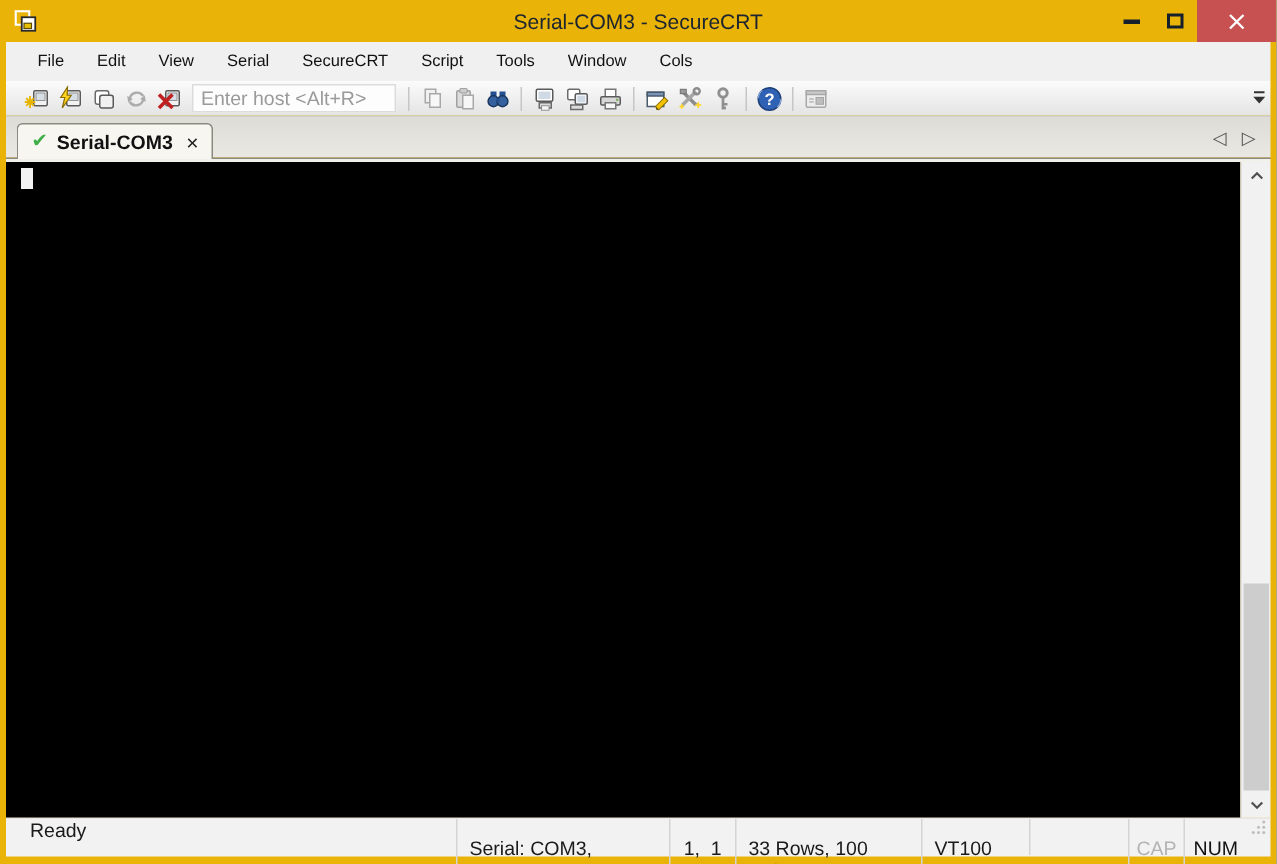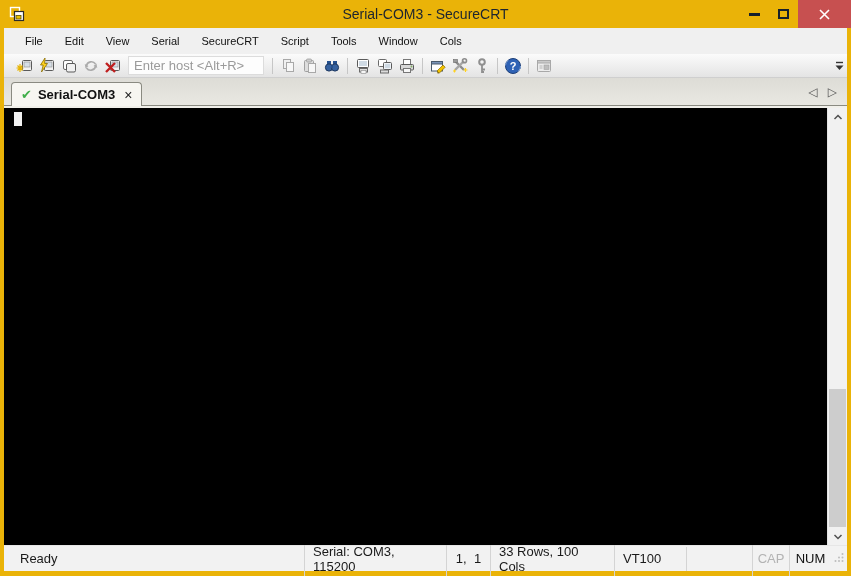--- a/index.html
+++ b/index.html
@@ -40,21 +40,21 @@
   .tab-scrollers{position:absolute;right:10px;top:0;bottom:0;display:flex;align-items:center;gap:10px;font-family:"DejaVu Sans",sans-serif;font-size:12px;color:#555;}
   
   .term-wrap{flex:1 1 auto;display:flex;border-top:2px solid #f1f0ea;min-height:0;}
   .term{flex:1 1 auto;background:#000;position:relative;}
   .term-cursor{position:absolute;left:10px;top:4px;width:8px;height:14px;background:#f2f2f2;}
   .sb{width:20px;background:#f1f1f1;position:relative;flex:0 0 auto;border-left:1px solid #e3e3e3;}
   .sb-arrow{position:absolute;left:0;right:0;height:17px;display:flex;align-items:center;justify-content:center;}
   .sb-up{top:0;} .sb-down{bottom:0;}
   .sb-thumb{position:absolute;left:1px;right:1px;bottom:18px;height:138px;background:#cdcdcd;}
   
-  .statusbar{height:26px;background:#f2f2f2;border-top:1px solid #e6e6e6;display:flex;align-items:center;font-size:13px;color:#1a1a1a;flex:0 0 auto;}
+  .statusbar{height:26px;background:#f2f2f2;border-top:1px solid #e6e6e6;display:flex;align-items:flex-start;font-size:13px;color:#1a1a1a;flex:0 0 auto;}
   .st-ready{flex:1 1 auto;display:flex;align-items:center;padding-left:16px;}
   .seg{border-left:1px solid #d4d4d4;display:flex;align-items:center;padding:12px 8px;flex:0 0 auto;}
   .seg-serial{width:142px;}
   .seg-pos{width:44px;justify-content:center;white-space:pre;}
   .seg-size{width:124px;}
   .seg-emu{width:72px;}
   .seg-spare{width:66px;}
   .seg-cap{width:37px;justify-content:center;color:#b3b3b3;}
   .seg-num{width:42px;justify-content:center;color:#111;}
   .grip{width:16px;display:flex;align-items:flex-end;justify-content:flex-end;padding:0 3px 3px 0;border-left:none;}

